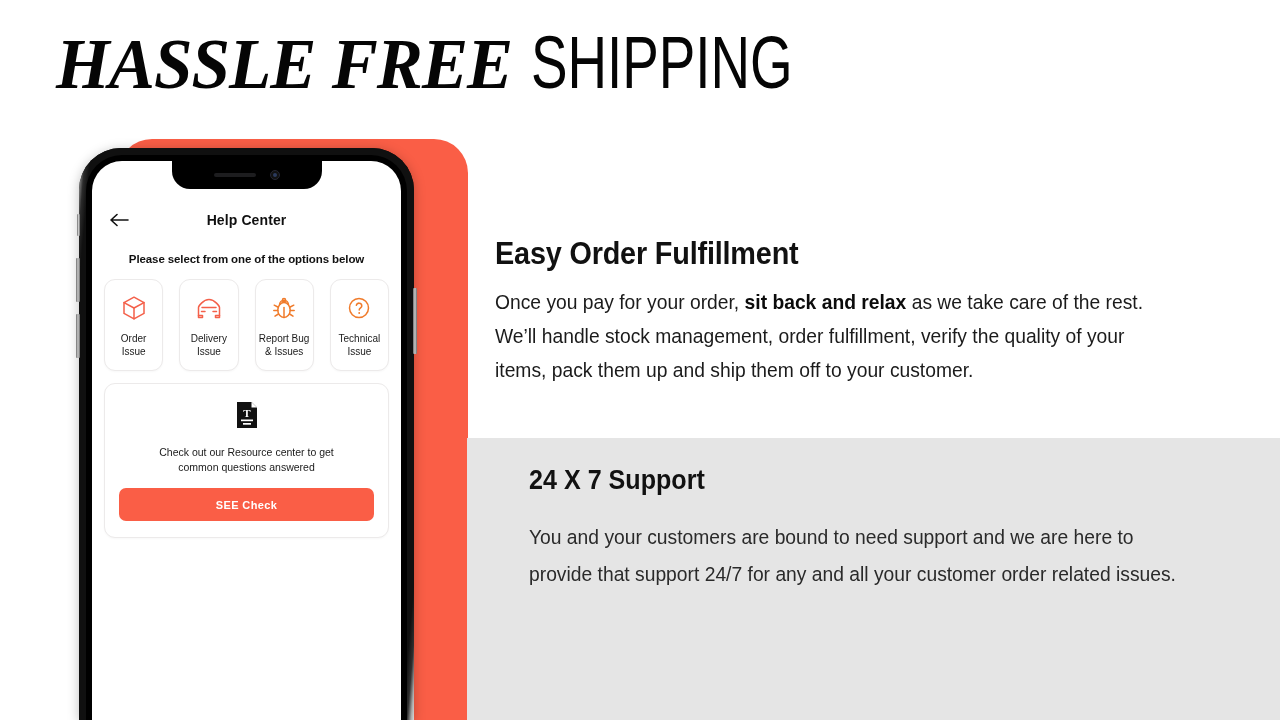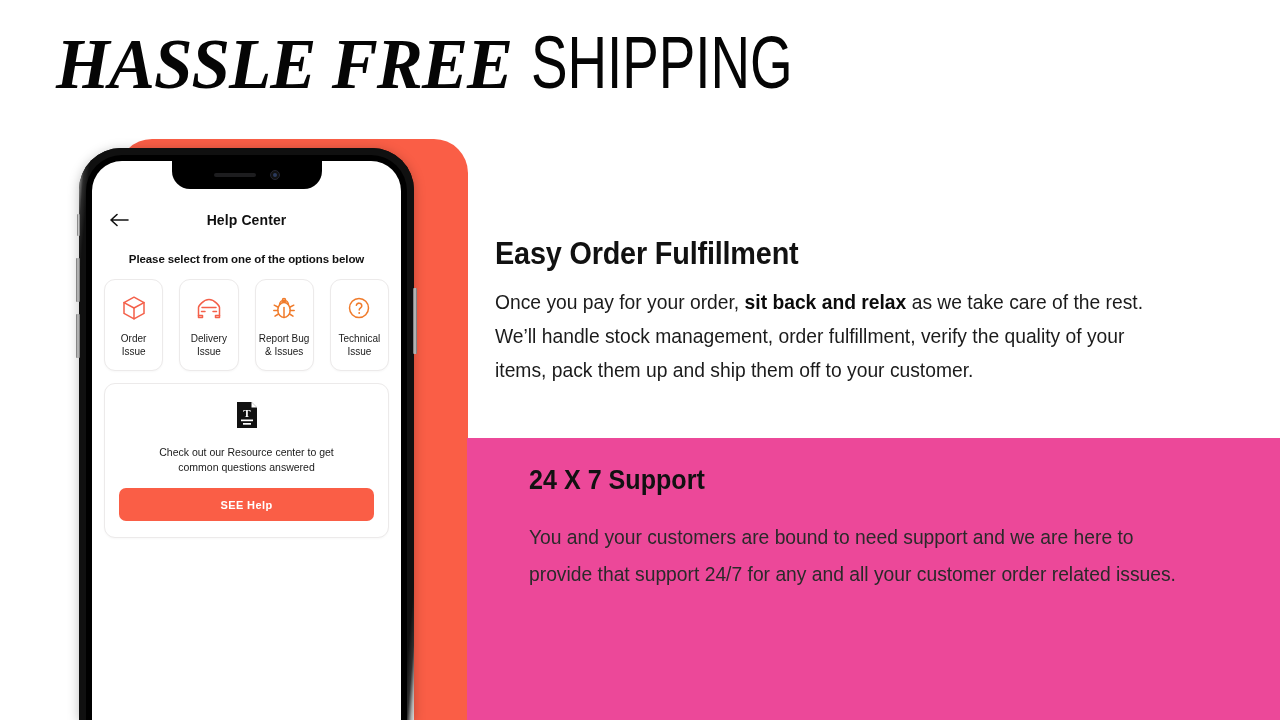--- a/index.html
+++ b/index.html
@@ -201,21 +201,21 @@
     font-family: "Liberation Sans Narrow", "Liberation Sans", sans-serif;
     font-size: 20.5px; line-height: 34px; color: #1b1b1b;
     transform: scaleX(0.94); transform-origin: left top;
     width: 712px;
   }
   .p-main b { font-weight: 700; color: #0b0b0b; }
 
   .section-support {
     position: absolute;
     left: 467px; top: 438px; width: 813px; height: 282px;
-    background: #ec4899;
+    background: #e5e5e5;
     padding: 27px 27px 0 62px;
   }
   .h-support {
     font-family: "Liberation Sans Narrow", "Liberation Sans", sans-serif;
     font-size: 27px; font-weight: 700; color: #111;
     transform: scaleX(0.93); transform-origin: left center;
   }
   .p-support {
     margin-top: 22px;
     font-family: "Liberation Sans Narrow", "Liberation Sans", sans-serif;
@@ -344,21 +344,21 @@
               <path d="M17.5 2 L23 7.4 H17.5 Z" fill="#ffffff"></path>
               <text x="13" y="16.5" text-anchor="middle" fill="#ffffff" font-family="Liberation Serif, serif" font-size="11" font-weight="700">T</text>
               <rect x="7" y="19.5" width="12" height="1.7" fill="#ffffff"></rect>
               <rect x="9" y="23" width="8" height="1.7" fill="#ffffff"></rect>
             </svg>
           </span>
           <span class="res-text">
             <span>Check out our Resource center to get</span><br>
             <span>common questions answered</span>
           </span>
-          <button class="faq-btn">SEE Help</button>
+          <button class="faq-btn">SEE Check</button>
         </div>
 
       </div>
     </div>
   </div>
 
   <div class="section-fulfillment">
     <h2 class="h-main">Easy Order Fulfillment</h2>
     <p class="p-main"><span>Once you pay for your order, </span><b>sit back and relax</b><span> as we take care of the rest. We’ll handle stock management, order fulfillment, verify the quality of your items, pack them up and ship them off to your customer.</span></p>
   </div>

